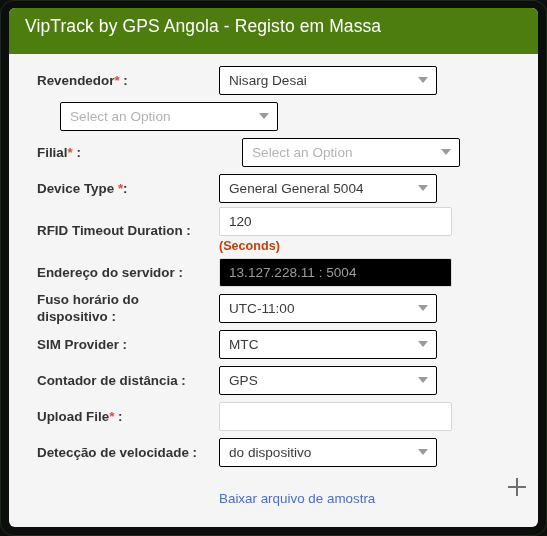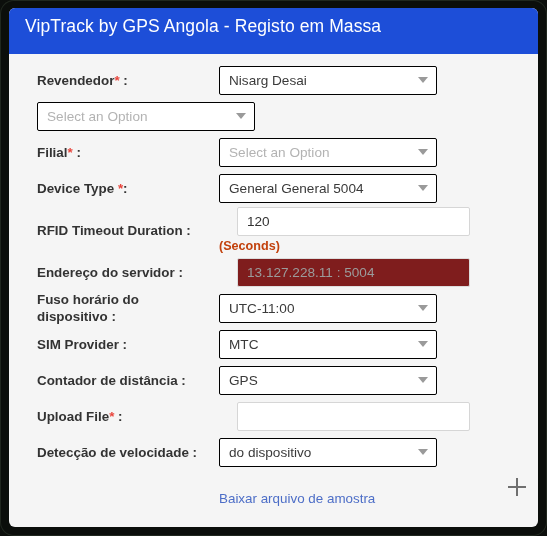--- a/index.html
+++ b/index.html
@@ -41,21 +41,21 @@
     position: relative;
     width: 100%;
     height: 100%;
     background: #f5f5f5;
     border-radius: 6px;
     overflow: hidden;
   }
 
   
   #header {
-    background: #1d4ed8;
+    background: #4d7c0f;
     color: #ffffff;
     padding: 7px 14px 6px 16px;
     font-size: 17.5px;
     line-height: 23px;
     font-weight: 400;
     letter-spacing: .1px;
     min-height: 46px;
     box-sizing: border-box;
     white-space: pre-line;
   }
@@ -99,21 +99,21 @@
     border-radius: 2px;
     font-size: 13.6px;
     color: #3a3a3a;
     display: flex;
     align-items: center;
     padding: 0 26px 0 9px;
     box-sizing: border-box;
     white-space: nowrap;
     overflow: hidden;
   }
-  .sel.placeholder { color: #b3b3b3; }
+  .sel.placeholder { color: #b3b3b3; margin-left: 23px; }
   .caret {
     position: absolute;
     right: 9px;
     top: 50%;
     transform: translateY(-50%);
     width: 0; height: 0;
     border-left: 5px solid transparent;
     border-right: 5px solid transparent;
     border-top: 6px solid #9a9a9a;
   }
@@ -126,24 +126,23 @@
     border: 1px solid #d6d6d6;
     border-radius: 2px;
     font-size: 13.6px;
     color: #333333;
     display: flex;
     align-items: center;
     padding: 0 9px;
     box-sizing: border-box;
     white-space: nowrap;
     overflow: hidden;
-    margin-left: 18px;
   }
   .txt.disabled {
-    background: #7f1d1d;
+    background: #000000;
     color: #9b9b9b;
     border-color: #dddddd;
   }
   .txt.empty { }
 
   .hint {
     font-size: 12.6px;
     color: #c2410c;
     font-weight: 700;
     margin-top: 3px;

